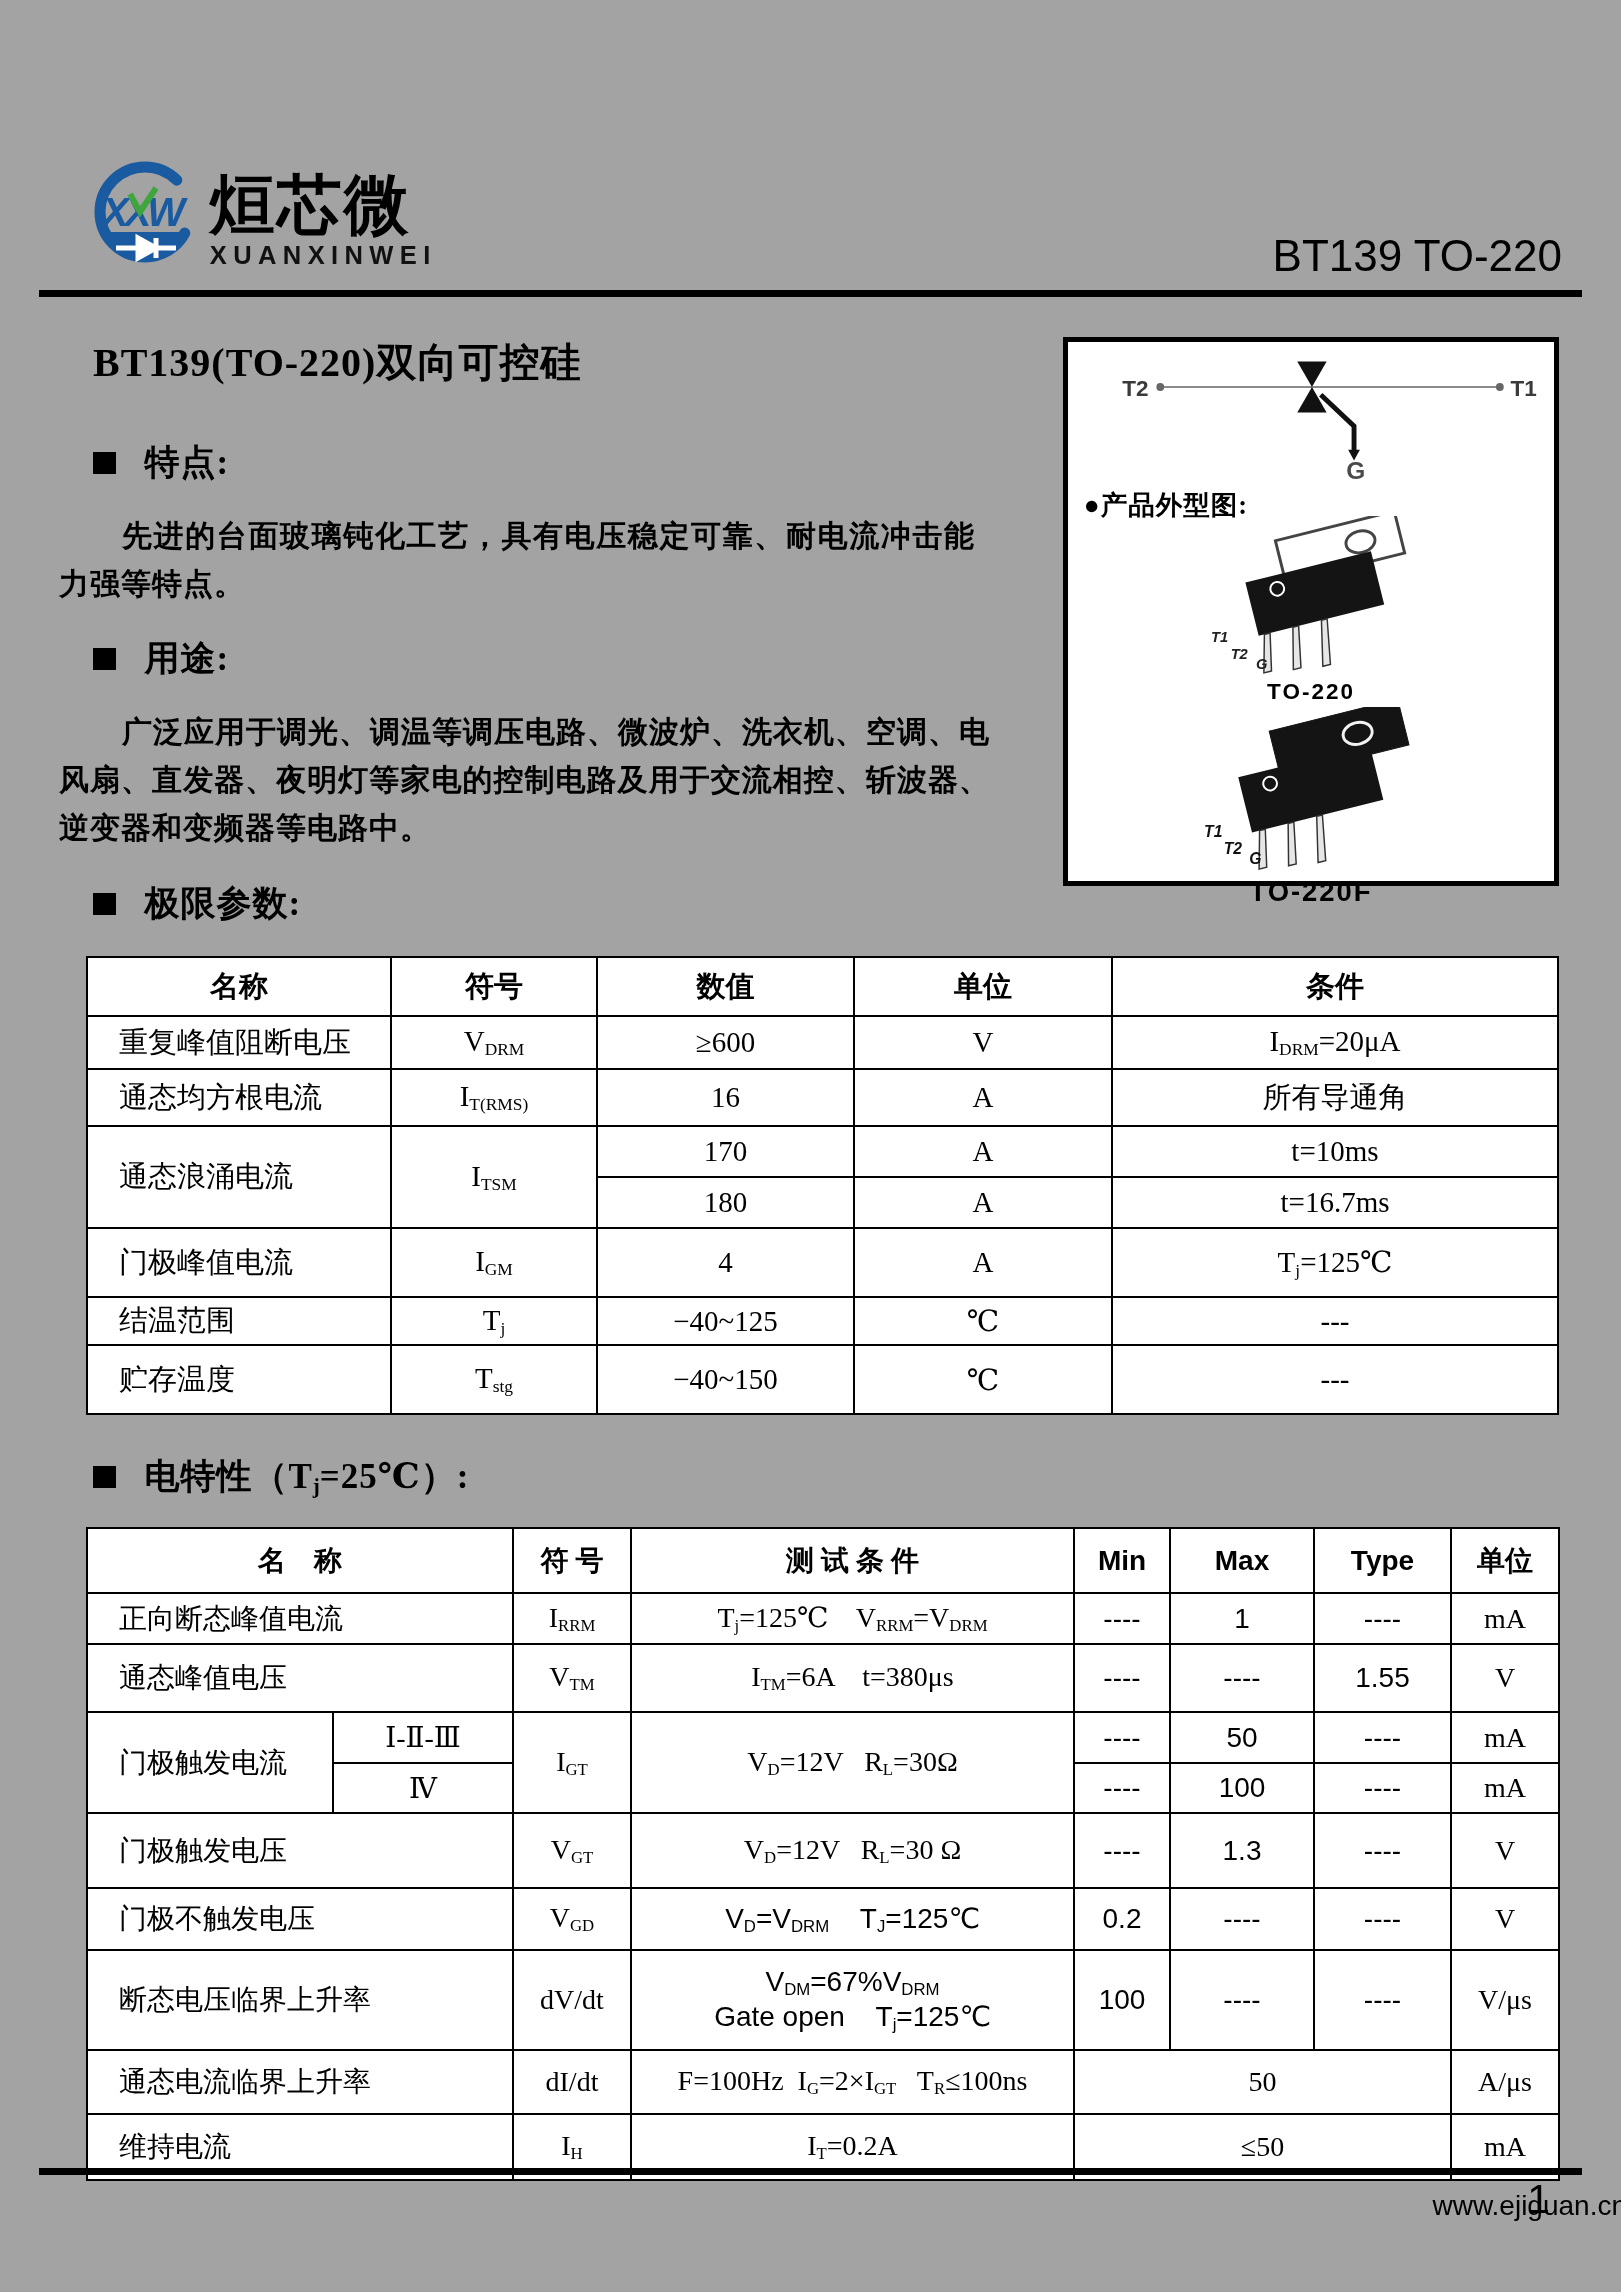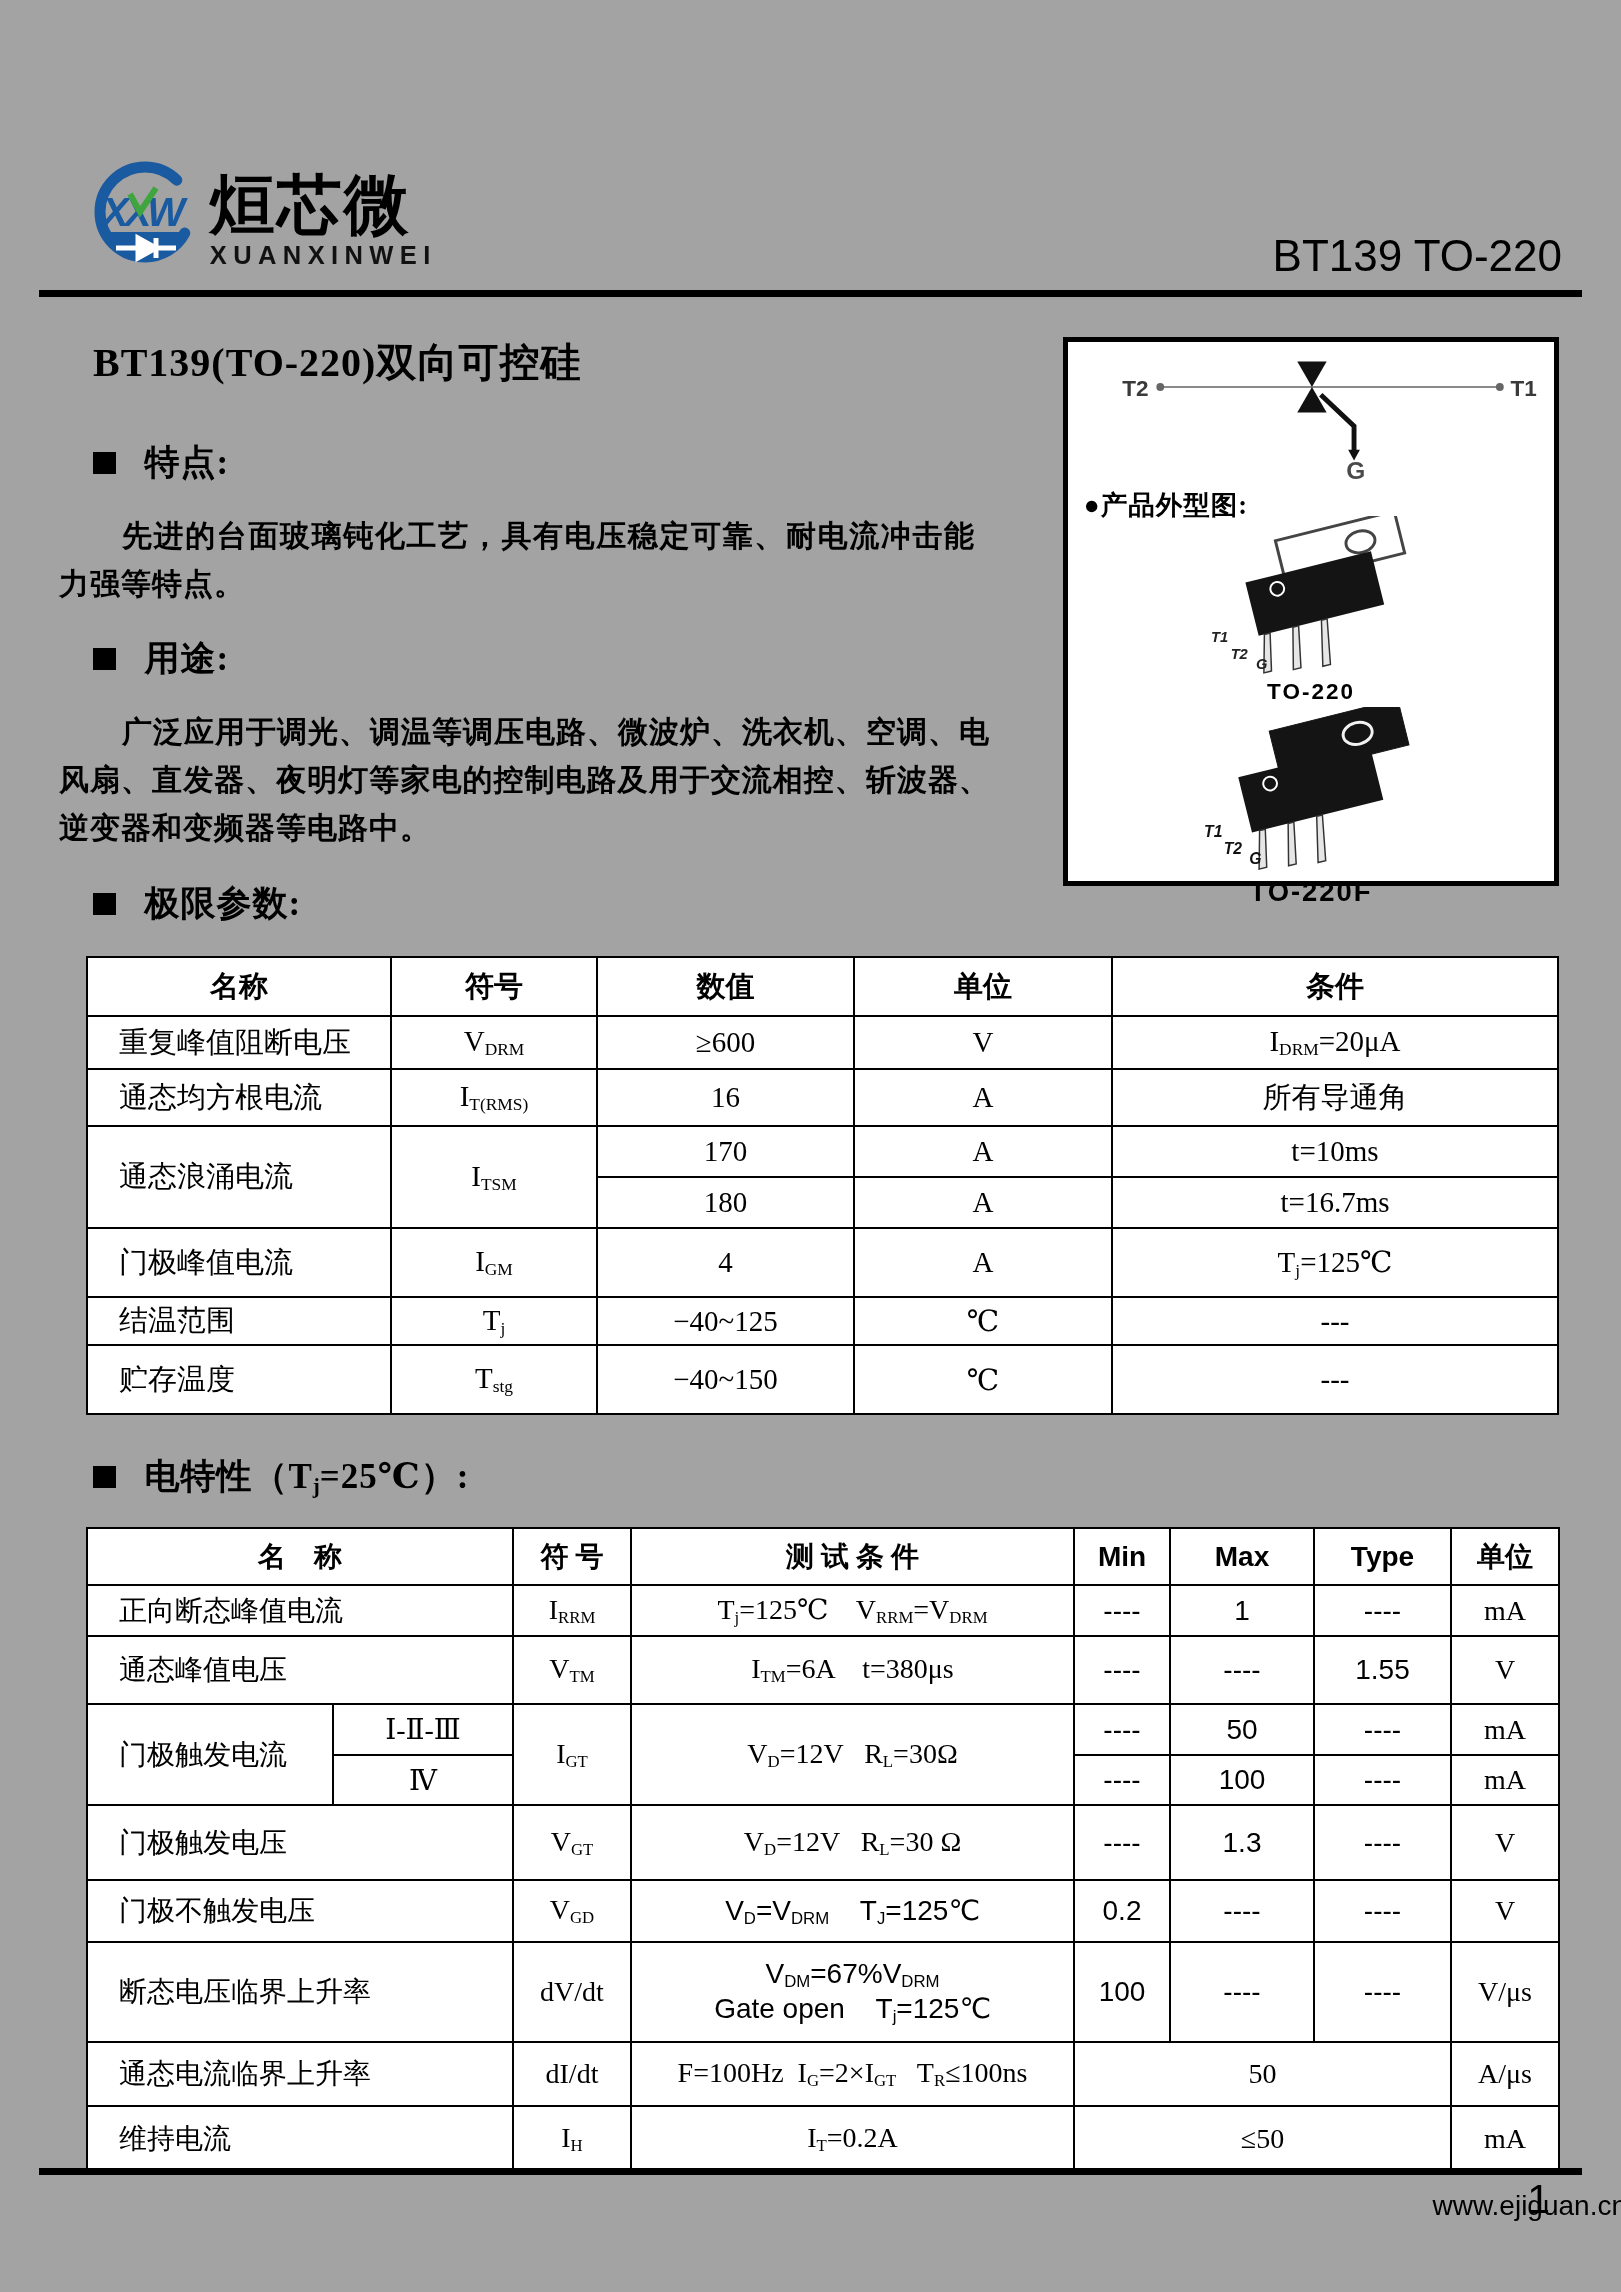--- a/index.html
+++ b/index.html
@@ -225,21 +225,21 @@
         <col style="width:246px">
         <col style="width:180px">
         <col style="width:118px">
         <col style="width:443px">
         <col style="width:96px">
         <col style="width:144px">
         <col style="width:137px">
         <col style="width:108px">
       </colgroup>
     <tbody>
-        <tr class="th" style="height:57px">
+        <tr class="th" style="height:65px">
       <td colspan="2">名    称</td>
       <td>符 号</td>
       <td>测 试 条 件</td>
       <td class="sans">Min</td>
       <td class="sans">Max</td>
       <td class="sans">Type</td>
       <td>单位</td>
     </tr>
     <tr style="height:51px">
       <td class="name" colspan="2">正向断态峰值电流</td>

